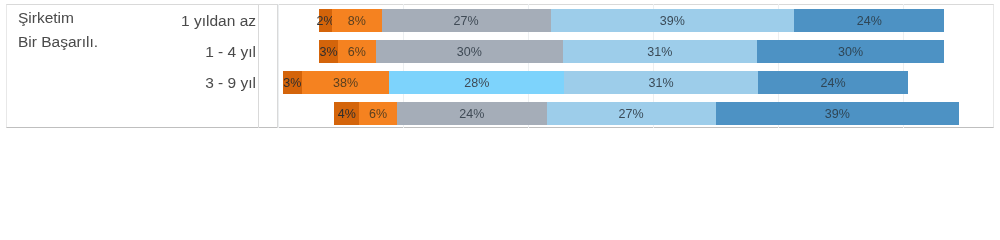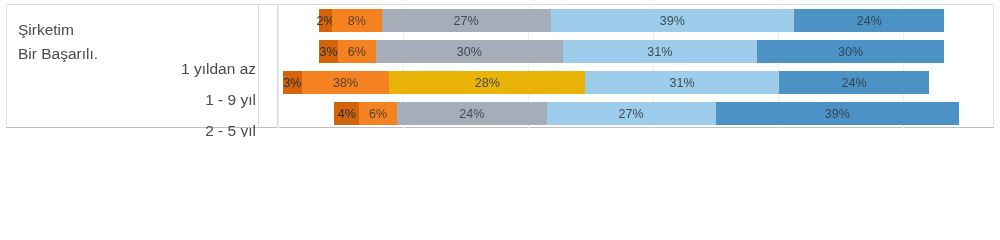--- a/index.html
+++ b/index.html
@@ -49,21 +49,21 @@
   
   .statement-cell {
     position: absolute;
     left: 18px;
     top: 6px;
     width: 145px;
     height: 120px;
     display: flex;
     flex-direction: column;
     justify-content: flex-start;
-    padding-top: 12px;
+    padding-top: 0;
     box-sizing: border-box;
   }
   .statement-line {
     font-size: 15.5px;
     line-height: 24px;
     color: #4a4a4a;
     white-space: nowrap;
   }
 
   
@@ -76,21 +76,20 @@
   }
   .cat-label {
     position: absolute;
     right: 0px;
     height: 31px;
     line-height: 31px;
     font-size: 15.5px;
     color: #4a4a4a;
     white-space: nowrap;
     text-align: right;
-    margin-top: 48px;
   }
   .cat-label.r0 { top: 1px; }
   .cat-label.r1 { top: 32px; }
   .cat-label.r2 { top: 63px; }
   .cat-label.r3 { top: 94px; }
 
   
   .plot-area {
     position: absolute;
     left: 278px;
@@ -164,22 +163,22 @@
   <div class="col-divider d1"></div>
   <div class="col-divider d2"></div>
 
   <div class="statement-cell">
     <div class="statement-line">Şirketim</div>
     <div class="statement-line">Bir Başarılı.</div>
   </div>
 
   <div class="cat-labels">
     <div class="cat-label r0">1 yıldan az</div>
-    <div class="cat-label r1">1 - 9 yıl</div>
-    <div class="cat-label r2">2 - 5 yıl</div>
+    <div class="cat-label r1">1 - 4 yıl</div>
+    <div class="cat-label r2">3 - 9 yıl</div>
   </div>
 
   <div class="plot-area" id="plot-area">
       <div class="gridline" style="left: 0px;"></div>
       <div class="gridline" style="left: 125px;"></div>
       <div class="gridline" style="left: 250px;"></div>
       <div class="gridline" style="left: 375px;"></div>
       <div class="gridline" style="left: 500px;"></div>
       <div class="gridline" style="left: 625px;"></div>
       <div class="bar-row r0">
@@ -221,21 +220,21 @@
         </div>
       </div>
       <div class="bar-row r2">
         <div class="bar-track" style="left: 5px;">
           <div class="seg s0 narrow" style="width: 18.75px; background: rgb(212, 100, 10);">
             <span class="seg-label">3%</span>
           </div>
           <div class="seg s1" style="width: 87.5px; background: rgb(245, 130, 32);">
             <span class="seg-label">38%</span>
           </div>
-          <div class="seg s2" style="width: 196px; background: #eab308;">
+          <div class="seg s2" style="width: 175px; background: #7dd3fc;">
             <span class="seg-label">28%</span>
           </div>
           <div class="seg s3" style="width: 193.75px; background: rgb(157, 205, 234);">
             <span class="seg-label">31%</span>
           </div>
           <div class="seg s4" style="width: 150px; background: rgb(77, 146, 196);">
             <span class="seg-label">24%</span>
           </div>
         </div>
       </div>

